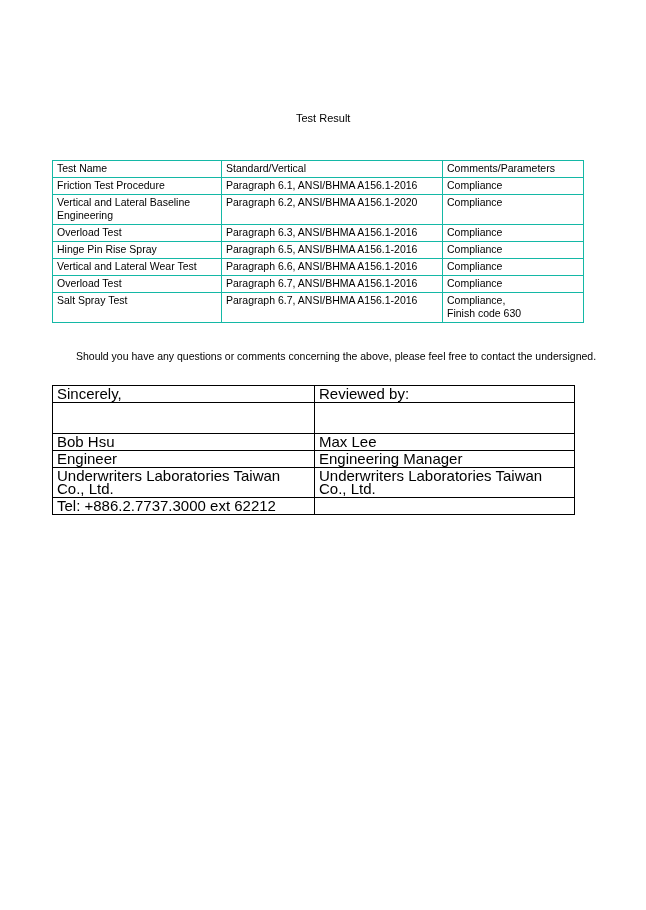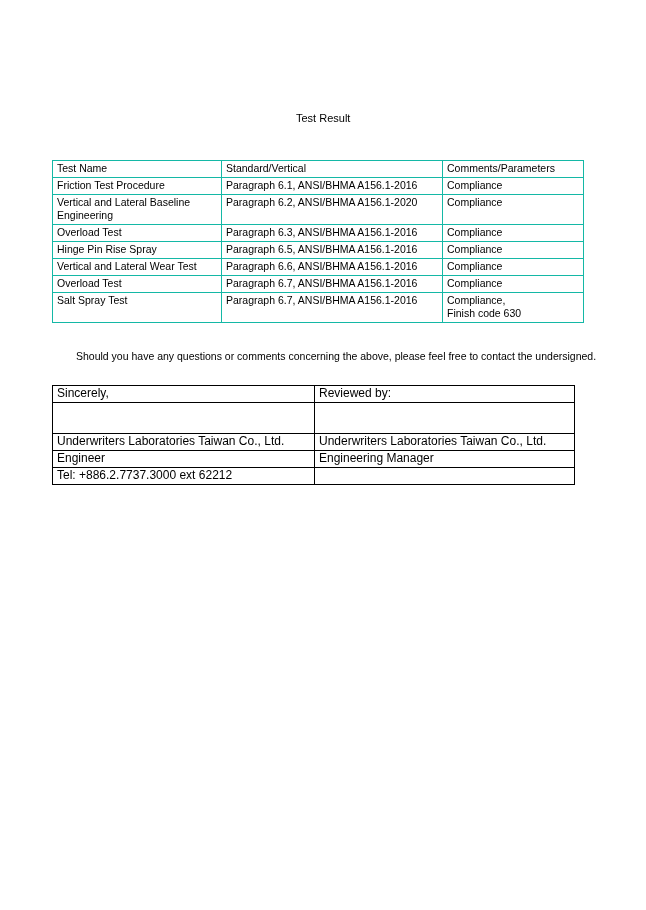--- a/index.html
+++ b/index.html
@@ -89,21 +89,21 @@
   .signature-table {
     position: absolute;
     left: 52px;
     top: 385px;
     width: 504px;
     border-collapse: collapse;
     table-layout: fixed;
   }
   .signature-table td {
     border: 1px solid #000000;
-    font-size: 12px;
+    font-size: 15px;
     line-height: 13px;
     padding: 1px 4px 2px 4px;
     vertical-align: top;
     height: 13px;
   }
   .sig-col-left  { width: 253px; }
   .sig-col-right { width: 251px; margin-left: 12px; }
   .sig-blank-row td { height: 27px; }
 </style>
 </head>
@@ -203,27 +203,31 @@
     <tbody>
       <tr>
         <td class="sig-col-left">Sincerely,</td>
         <td class="sig-col-right">Reviewed by:</td>
       </tr>
       <tr class="sig-blank-row">
         <td class="sig-col-left"></td>
         <td class="sig-col-right"></td>
       </tr>
       <tr>
+        <td class="sig-col-left">Bob Hsu</td>
+        <td class="sig-col-right">Max Lee</td>
+      </tr>
+      <tr>
+        <td class="sig-col-left">Engineer</td>
+        <td class="sig-col-right">Engineering Manager</td>
+      </tr>
+      <tr>
         <td class="sig-col-left">Underwriters Laboratories Taiwan Co., Ltd.</td>
         <td class="sig-col-right">Underwriters Laboratories Taiwan Co., Ltd.</td>
       </tr>
       <tr>
-        <td class="sig-col-left">Engineer</td>
-        <td class="sig-col-right">Engineering Manager</td>
-      </tr>
-      <tr>
         <td class="sig-col-left">Tel:  +886.2.7737.3000 ext 62212</td>
         <td class="sig-col-right"></td>
       </tr>
     </tbody>
   </table>
 
 </div>
 
 </body></html>

